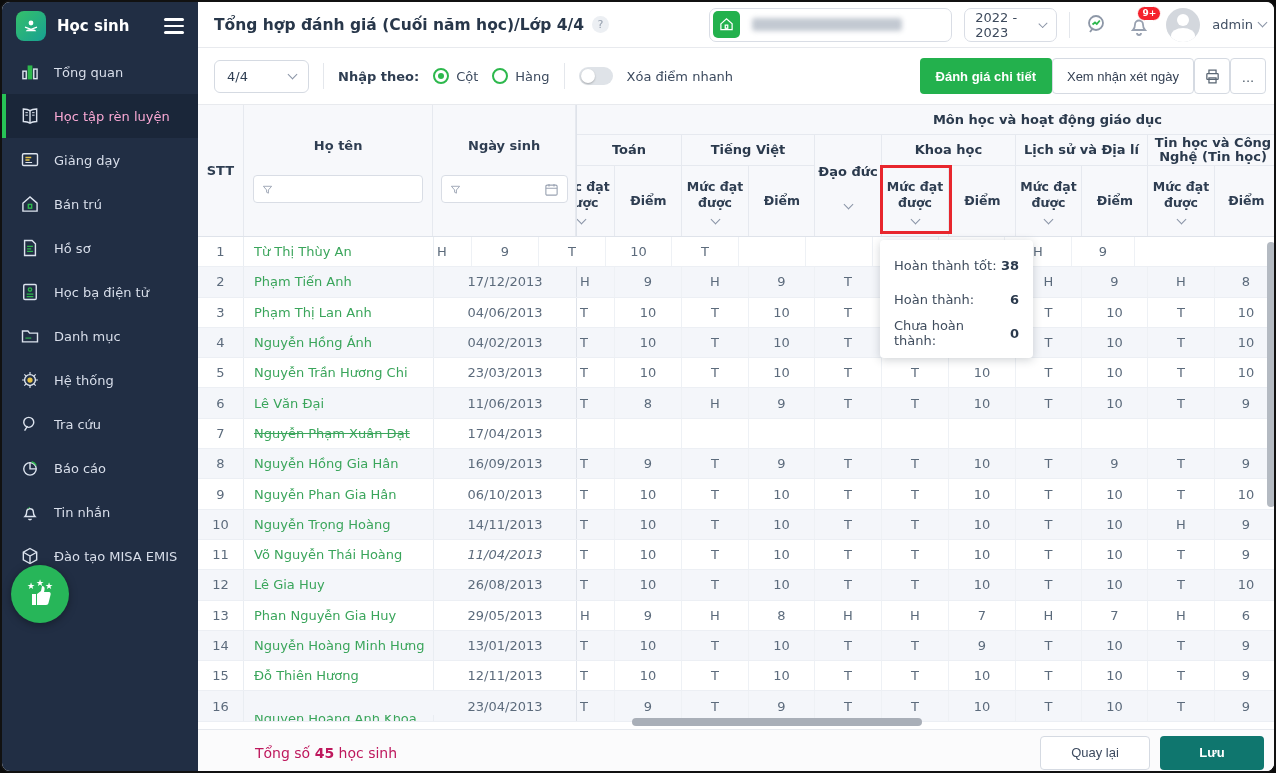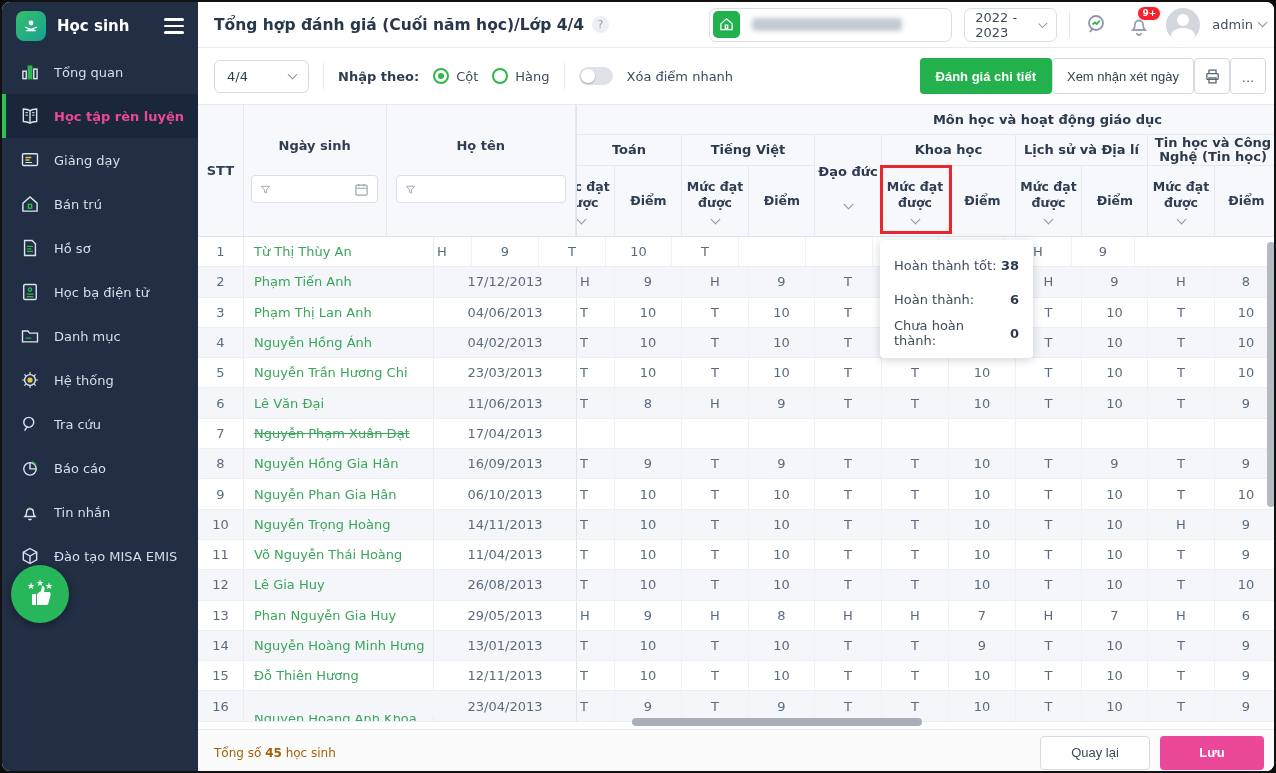--- a/index.html
+++ b/index.html
@@ -12,21 +12,21 @@
   .logo{width:30px;height:30px;border-radius:8px;background:linear-gradient(135deg,#35c06a,#17a093);
         display:flex;align-items:center;justify-content:center;flex:none;}
   .app-title{font-size:15px;font-weight:bold;color:#fff;margin-left:11px;flex:1;}
   .burger{width:20px;display:flex;flex-direction:column;gap:4px;cursor:pointer;}
   .burger i{height:2.5px;background:#fff;border-radius:2px;display:block;}
   .side-item{position:relative;display:flex;align-items:center;height:44px;padding-left:17px;cursor:pointer;}
   .side-item .s-icon{width:22px;height:22px;flex:none;display:flex;align-items:center;justify-content:center;color:#dce3ee;}
   .side-item .s-label{margin-left:13px;font-size:13px;color:#d8deea;white-space:nowrap;}
   .side-item.active{background:#1a2639;}
   .side-item.active::before{content:"";position:absolute;left:0;top:0;bottom:0;width:4px;background:#27c356;}
-  .side-item.active .s-label{color:#ec4899;font-weight:bold;}
+  .side-item.active .s-label{color:#f9a8d4;font-weight:normal;}
   .side-badge{position:absolute;left:9px;top:563px;width:58px;height:58px;border-radius:50%;
               background:#27b659;display:flex;align-items:center;justify-content:center;box-shadow:0 2px 8px rgba(0,0,0,.35);}
   
   .main{position:absolute;left:196px;top:0;width:1080px;height:100%;background:#fff;}
   .titlebar{height:46px;display:flex;align-items:center;border-bottom:1px solid #e8eaee;padding:0 8px 0 16px;}
   .page-title{font-size:15.5px;font-weight:bold;color:#28374a;margin:0;}
   .help-dot{width:17px;height:17px;border-radius:50%;background:#eceff3;color:#96a0ae;font-size:11px;
             display:inline-flex;align-items:center;justify-content:center;margin-left:8px;}
   .t-right{margin-left:auto;display:flex;align-items:center;gap:12px;}
   .school-pill{display:flex;align-items:center;width:243px;height:34px;border:1px solid #d9dde5;border-radius:7px;padding:3px;}
@@ -92,26 +92,26 @@
         border-right:1px solid #eef1f5;overflow:hidden;}
   .c-stt{border-right:1px solid #e9edf2;}
   .c-name{justify-content:flex-start;padding-left:10px;color:#3aa55b;border-right:1px solid #e9edf2;cursor:pointer;}
   .c-name.struck{text-decoration:line-through;}
   .c-dob{border-right:1px solid #dfe3ea;}
   .c-cut{justify-content:flex-start;padding-left:3px;}
   .vthumb{position:absolute;right:3px;top:5px;width:8px;height:265px;border-radius:4px;background:#b4bac2;}
   .hthumb{position:absolute;left:434px;bottom:3px;width:290px;height:8px;border-radius:4px;background:#a9afb8;}
   
   .footer{height:46px;display:flex;align-items:center;border-top:1px solid #e6e9ee;background:#fbfbfc;padding:0 14px 0 16px;}
-  .total{font-size:12px;color:#a16207;}
+  .total{font-size:14px;color:#be185d;margin-left:41px;}
   .total b{font-weight:bold;}
   .f-right{margin-left:auto;display:flex;align-items:center;gap:10px;}
   .btn-back{width:110px;height:34px;border-radius:4px;background:#fff;border:1px solid #d5dae2;color:#3c4a5f;
             font-size:13px;display:flex;align-items:center;justify-content:center;cursor:pointer;}
-  .btn-save{width:104px;height:34px;border-radius:4px;background:#ec4899;border:none;color:#fff;font-weight:bold;
+  .btn-save{width:104px;height:34px;border-radius:4px;background:#0f766e;border:none;color:#fff;font-weight:bold;
             font-size:13px;display:flex;align-items:center;justify-content:center;cursor:pointer;}
   
   .red-box{position:absolute;left:878px;top:163px;width:72px;height:69px;border:3px solid #e8262d;pointer-events:none;z-index:30;}
   .popup{position:absolute;left:878px;top:238px;width:153px;background:#fff;border-radius:4px;z-index:25;
          box-shadow:0 2px 10px rgba(40,55,70,.22);padding:8px 14px;}
   .pop-row{display:flex;align-items:center;justify-content:space-between;height:34px;font-size:13px;color:#3f4c5d;}
   .pop-row .pv{font-weight:bold;color:#2b3a4d;}
 </style>
 </head>
 <body>
@@ -334,37 +334,37 @@
           </svg>
         </button>
         <button class="btn-sq">...</button>
       </div>
     </div>
 
     <div class="thead">
       <div class="fh-cell" style="width:46px">
         <span class="fh-lab">STT</span>
       </div>
+      <div class="fh-cell" style="width:190px">
+        <span class="fh-lab">Họ tên</span>
+        <div class="filter" style="width:170px">
+          <svg width="11" height="11" viewBox="0 0 24 24" fill="none" stroke="#9aa3b2" stroke-width="2">
+            <path d="M3 5h18l-7 8v7l-4-2v-5z"></path>
+          </svg>
+        </div>
+      </div>
       <div class="fh-cell" style="width:143px">
         <span class="fh-lab">Ngày sinh</span>
         <div class="filter" style="width:127px">
           <svg width="11" height="11" viewBox="0 0 24 24" fill="none" stroke="#9aa3b2" stroke-width="2">
             <path d="M3 5h18l-7 8v7l-4-2v-5z"></path>
           </svg>
           <svg style="margin-left:auto" width="15" height="15" viewBox="0 0 24 24" fill="none" stroke="#9aa3b2" stroke-width="1.8">
             <rect x="3" y="5" width="18" height="16" rx="2"></rect>
               <path d="M8 3v4M16 3v4M3 10h18"></path>
-          </svg>
-        </div>
-      </div>
-      <div class="fh-cell" style="width:190px">
-        <span class="fh-lab">Họ tên</span>
-        <div class="filter" style="width:170px">
-          <svg width="11" height="11" viewBox="0 0 24 24" fill="none" stroke="#9aa3b2" stroke-width="2">
-            <path d="M3 5h18l-7 8v7l-4-2v-5z"></path>
           </svg>
         </div>
       </div>
       <div class="subject-head">
         <div class="sh-rowA">Môn học và hoạt động giáo dục</div>
         <div class="sh-rowB">
 
           <div class="grp" style="width:105px">
             <div class="grp-name">Toán</div>
             <div class="grp-cols">
@@ -589,21 +589,21 @@
           <div class="cell " style="width: 67px;">T</div>
           <div class="cell " style="width: 67px;">10</div>
           <div class="cell " style="width: 66px;">T</div>
           <div class="cell " style="width: 66px;">10</div>
           <div class="cell " style="width: 67px;">H</div>
           <div class="cell " style="width: 63px;">9</div>
         </div>
         <div class="row">
           <div class="cell c-stt" style="width: 46px;">11</div>
           <div class="cell c-name" style="width: 190px;">Võ Nguyễn Thái Hoàng</div>
-          <div class="cell c-dob" style="width: 143px;">11/04/2013</div>
+          <div class="cell c-dob" style="width: 143px; font-style: italic;">11/04/2013</div>
           <div class="cell c-cut" style="width: 38px;">T</div>
           <div class="cell " style="width: 67px;">10</div>
           <div class="cell " style="width: 67px;">T</div>
           <div class="cell " style="width: 66px;">10</div>
           <div class="cell " style="width: 67px;">T</div>
           <div class="cell " style="width: 67px;">T</div>
           <div class="cell " style="width: 67px;">10</div>
           <div class="cell " style="width: 66px;">T</div>
           <div class="cell " style="width: 66px;">10</div>
           <div class="cell " style="width: 67px;">T</div>

